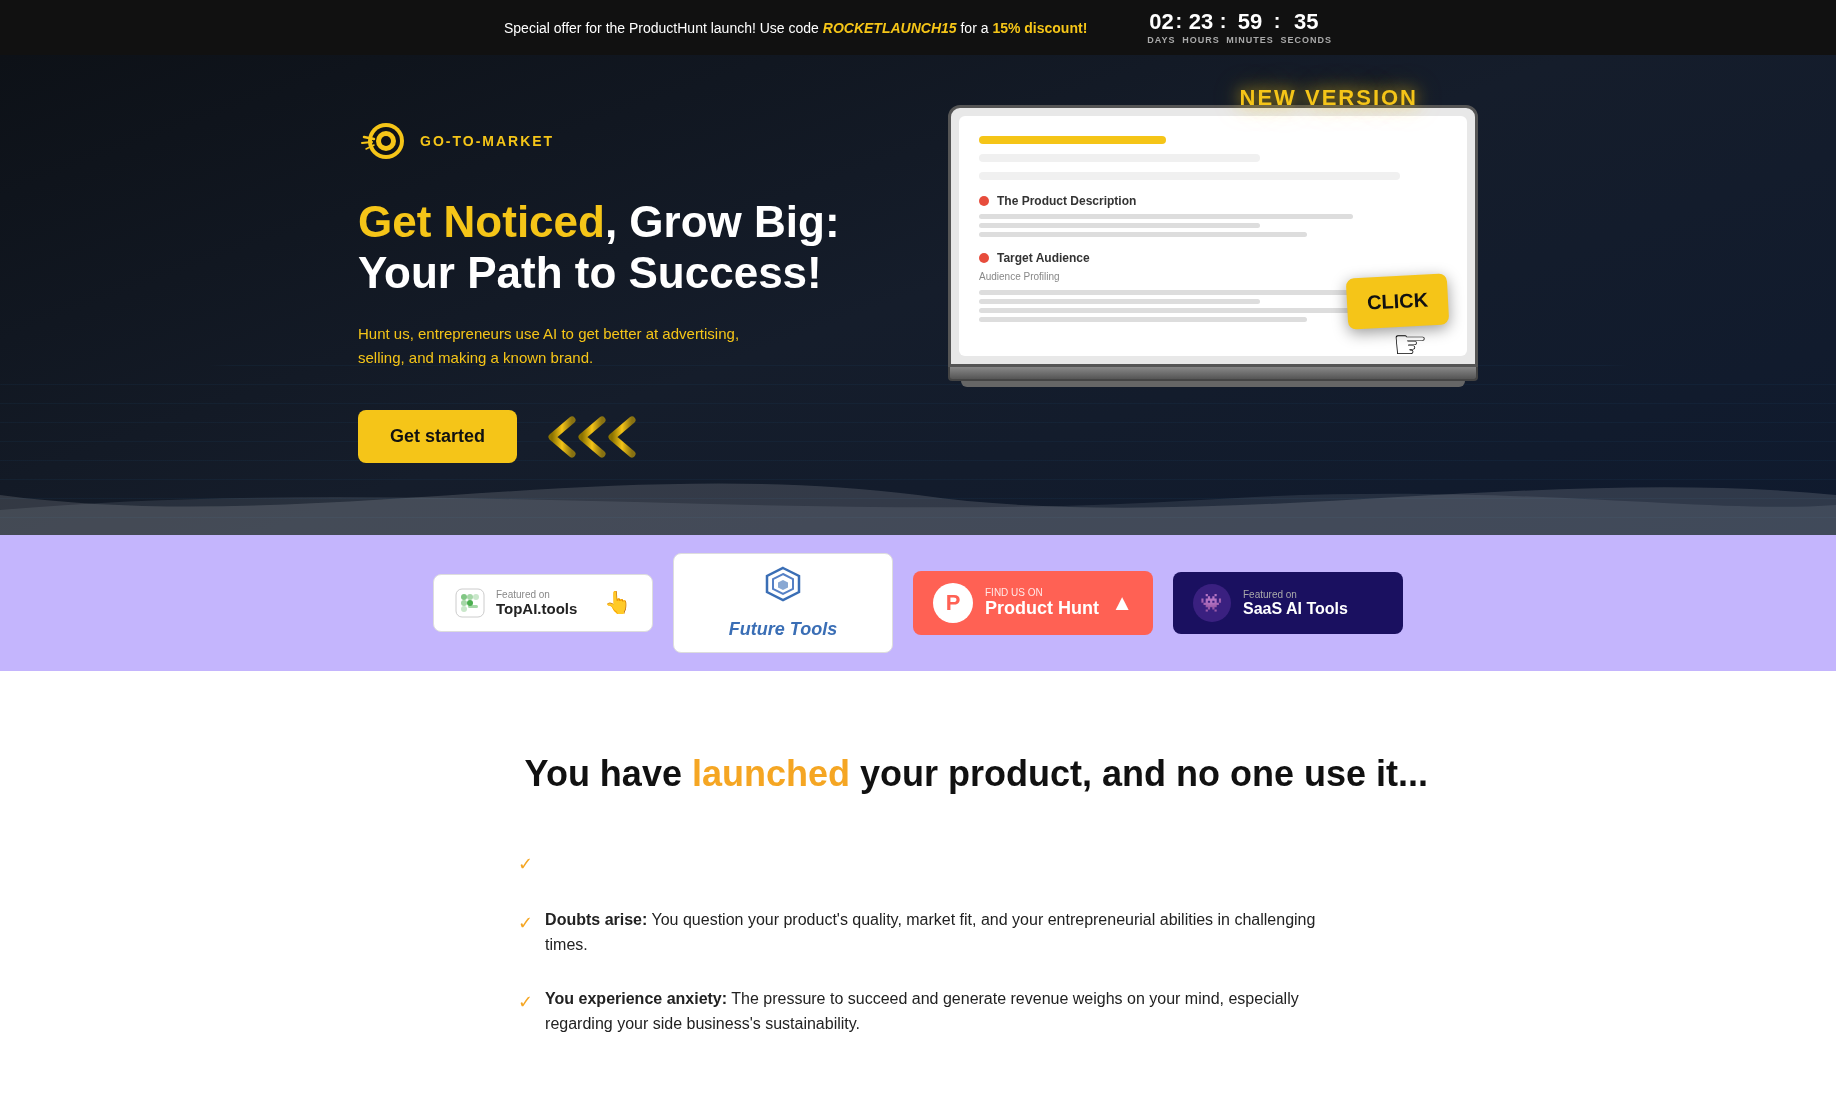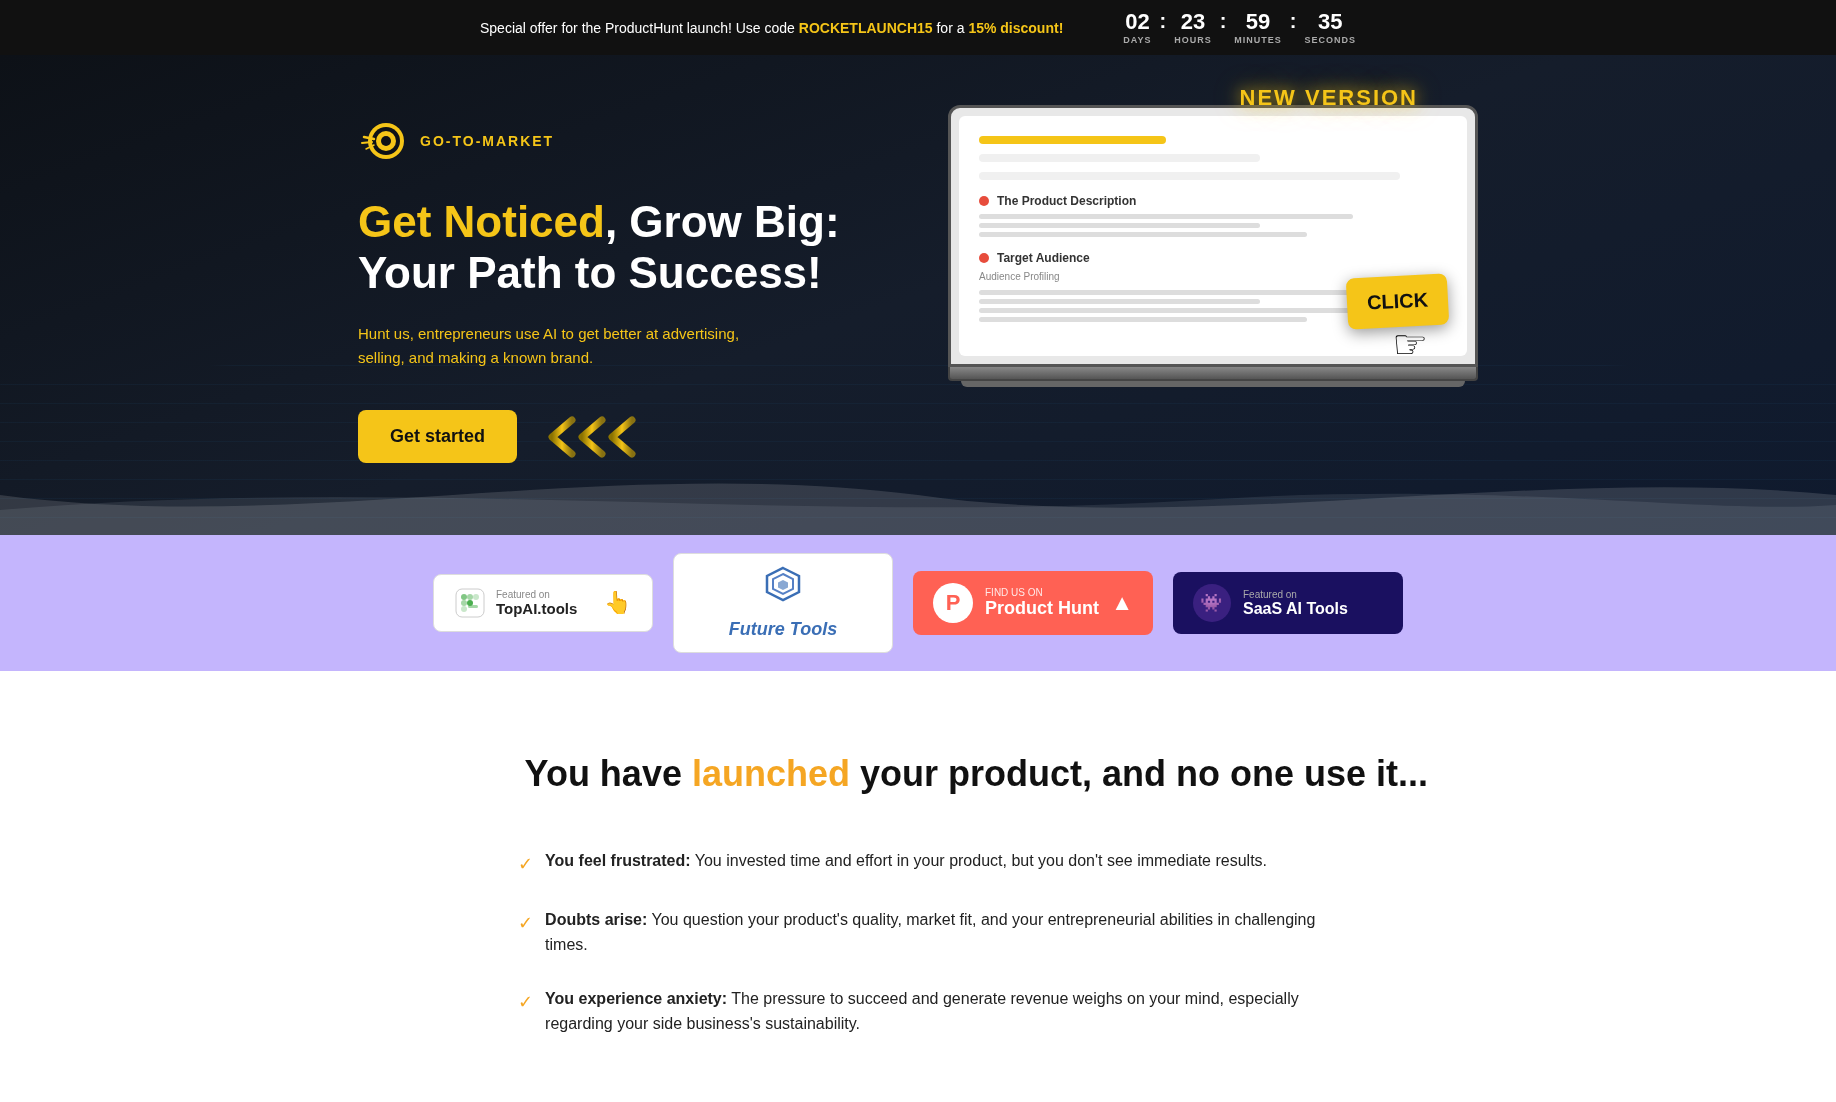--- a/index.html
+++ b/index.html
@@ -10,26 +10,25 @@
       background: #111;
       color: #fff;
       display: flex;
       align-items: center;
       justify-content: center;
       gap: 60px;
       padding: 10px 20px;
       font-size: 14px;
     }
     .banner-text { text-align: center; }
-    .banner-code { color: #f5c518; font-weight: 700; }
+    .banner-code { color: #f5c518; font-weight: 700; font-style: italic; }
     .banner-discount { color: #f5c518; font-weight: 700; }
     .countdown {
       display: flex;
       align-items: center;
-      gap: 8px;
       font-size: 15px;
       font-weight: 700;
     }
     .countdown-block { text-align: center; }
     .countdown-number { font-size: 22px; font-weight: 800; color: #fff; line-height: 1; }
     .countdown-label { font-size: 9px; color: #aaa; letter-spacing: 1px; margin-top: 2px; }
     .countdown-sep { font-size: 20px; font-weight: 800; color: #fff; margin-bottom: 12px; }
 
     
     .hero {
@@ -528,23 +527,20 @@
 </div>
 
 <div class="main-content">
   <h2 class="section-headline">
     <span>You have </span><span class="highlight">launched</span><span> your product, and no one use it...</span>
   </h2>
 
   <ul class="pain-list">
     <li class="pain-item">
       <span class="pain-check">✓</span>
-      <span>
-        <strong>You feel frustrated:</strong><span> You invested time and effort in your product, but you don't see immediate results.</span>
-      </span>
     </li>
     <li class="pain-item">
       <span class="pain-check">✓</span>
       <span>
         <strong>Doubts arise:</strong><span> You question your product's quality, market fit, and your entrepreneurial abilities in challenging times.</span>
       </span>
     </li>
     <li class="pain-item">
       <span class="pain-check">✓</span>
       <span>

